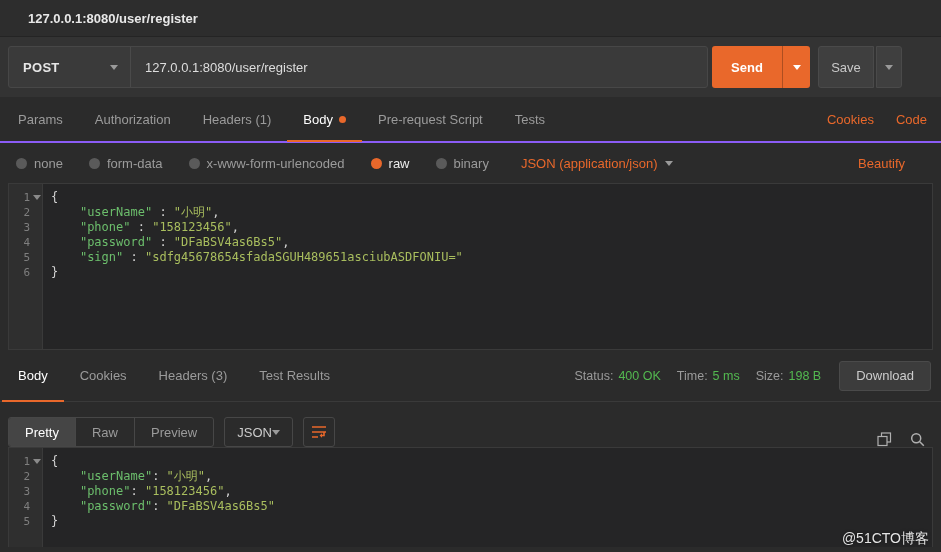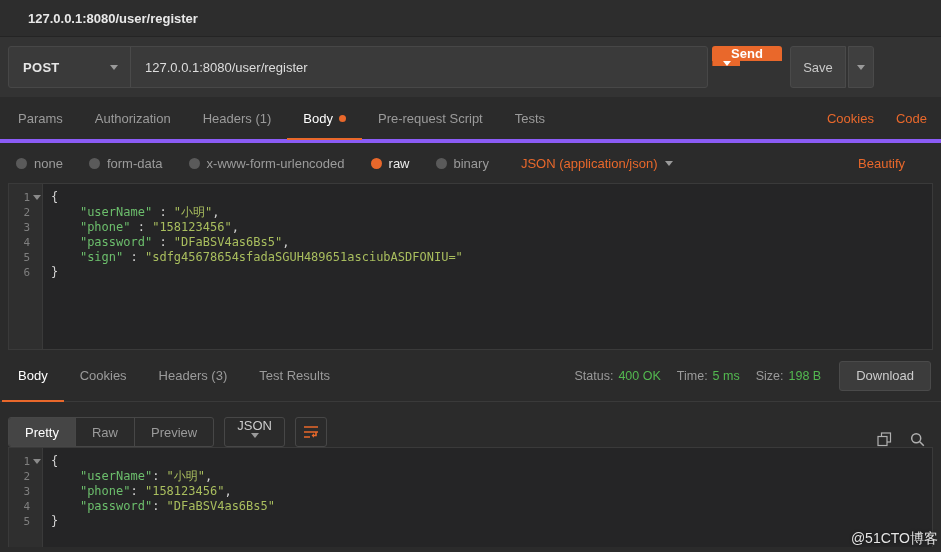--- a/index.html
+++ b/index.html
@@ -35,21 +35,21 @@
     flex:1; background:transparent; border:none; outline:none;
     color:#dddddd; font-size:13px; padding:0 14px;
     font-family:"Liberation Sans", sans-serif;
   }
   .caret-down {
     width:0; height:0; display:inline-block;
     border-left:4px solid transparent; border-right:4px solid transparent;
     border-top:5px solid #9a9a9a;
   }
   .caret-down.light { border-top-color:#ffffff; }
-  .send-group { display:flex; height:42px; border-radius:3px; overflow:hidden;flex-direction:column; }
+  .send-group { display:flex; height:42px; border-radius:3px; overflow:hidden; }
   .send-btn {
     width:70px; background:#e9682b; border:none; color:#ffffff;
     font-size:13px; font-weight:700; cursor:pointer;
     font-family:"Liberation Sans", sans-serif;
   }
   .send-caret {
     width:28px; background:#e9682b; border:none; border-left:1px solid rgba(0,0,0,.25);
     display:flex; align-items:center; justify-content:center; cursor:pointer;
   }
   .save-group { display:flex; height:42px; gap:2px; margin-left:4px; }
@@ -57,21 +57,21 @@
     width:56px; background:#3f3f3f; border:1px solid #4a4a4a; border-radius:3px 0 0 3px;
     color:#c9c9c9; font-size:13px; cursor:pointer; font-family:"Liberation Sans", sans-serif;
   }
   .save-caret {
     width:26px; background:#3f3f3f; border:1px solid #4a4a4a; border-radius:0 3px 3px 0;
     display:flex; align-items:center; justify-content:center; cursor:pointer;
   }
 
   
   .req-tabs {
-    height:46px; display:flex; align-items:stretch; border-bottom:4px solid #8b5cf6;
+    height:46px; display:flex; align-items:stretch; border-bottom:2px solid #8b5cf6;
     padding-left:2px; background:#2b2b2b;
   }
   .tab {
     position:relative; display:flex; align-items:center; gap:6px;
     padding:0 16px; font-size:13px; color:#9b9b9b; cursor:pointer;
   }
   .tab.active { color:#ffffff; }
   .tab.active::after {
     content:""; position:absolute; left:0; right:0; bottom:-1px; height:2px; background:#e9682b;
   }
@@ -140,33 +140,33 @@
   .view-group { display:flex; height:30px; border:1px solid #474747; border-radius:3px; overflow:hidden; }
   .view-btn {
     padding:0 16px; background:transparent; border:none; border-right:1px solid #474747;
     color:#9b9b9b; font-size:13px; cursor:pointer; font-family:"Liberation Sans", sans-serif;
   }
   .view-btn:last-child { border-right:none; }
   .view-btn.active { background:#454545; color:#ffffff; }
   .format-select {
     margin-left:10px; height:30px; display:flex; align-items:center; 
     padding:0 12px; border:1px solid #474747; border-radius:3px;
-    color:#cccccc; font-size:13px; cursor:pointer;flex-direction:column;
+    color:#cccccc; font-size:13px; cursor:pointer;
   }
   .wrap-btn {
     margin-left:10px; width:32px; height:30px; background:transparent;
     border:1px solid #474747; border-radius:3px; display:flex;
     align-items:center; justify-content:center; cursor:pointer;
   }
   .toolbar-right { margin-left:auto; display:flex; align-items:center; gap:18px; padding-right:16px; }
   .icon-btn { background:none; border:none; cursor:pointer; display:flex; align-items:center; }
 
   
   .watermark {
-    position:absolute; right:3px; bottom:4px; color:#e5e5e5; font-size:14px;
+    position:absolute; right:12px; bottom:4px; color:#e5e5e5; font-size:14px;
     text-shadow:0 0 3px rgba(0,0,0,.6);
   }
 </style>
 </head>
 <body>
 
 <div class="app">
 
   <header class="titlebar">
     <span class="title-text">127.0.0.1:8080/user/register</span>

